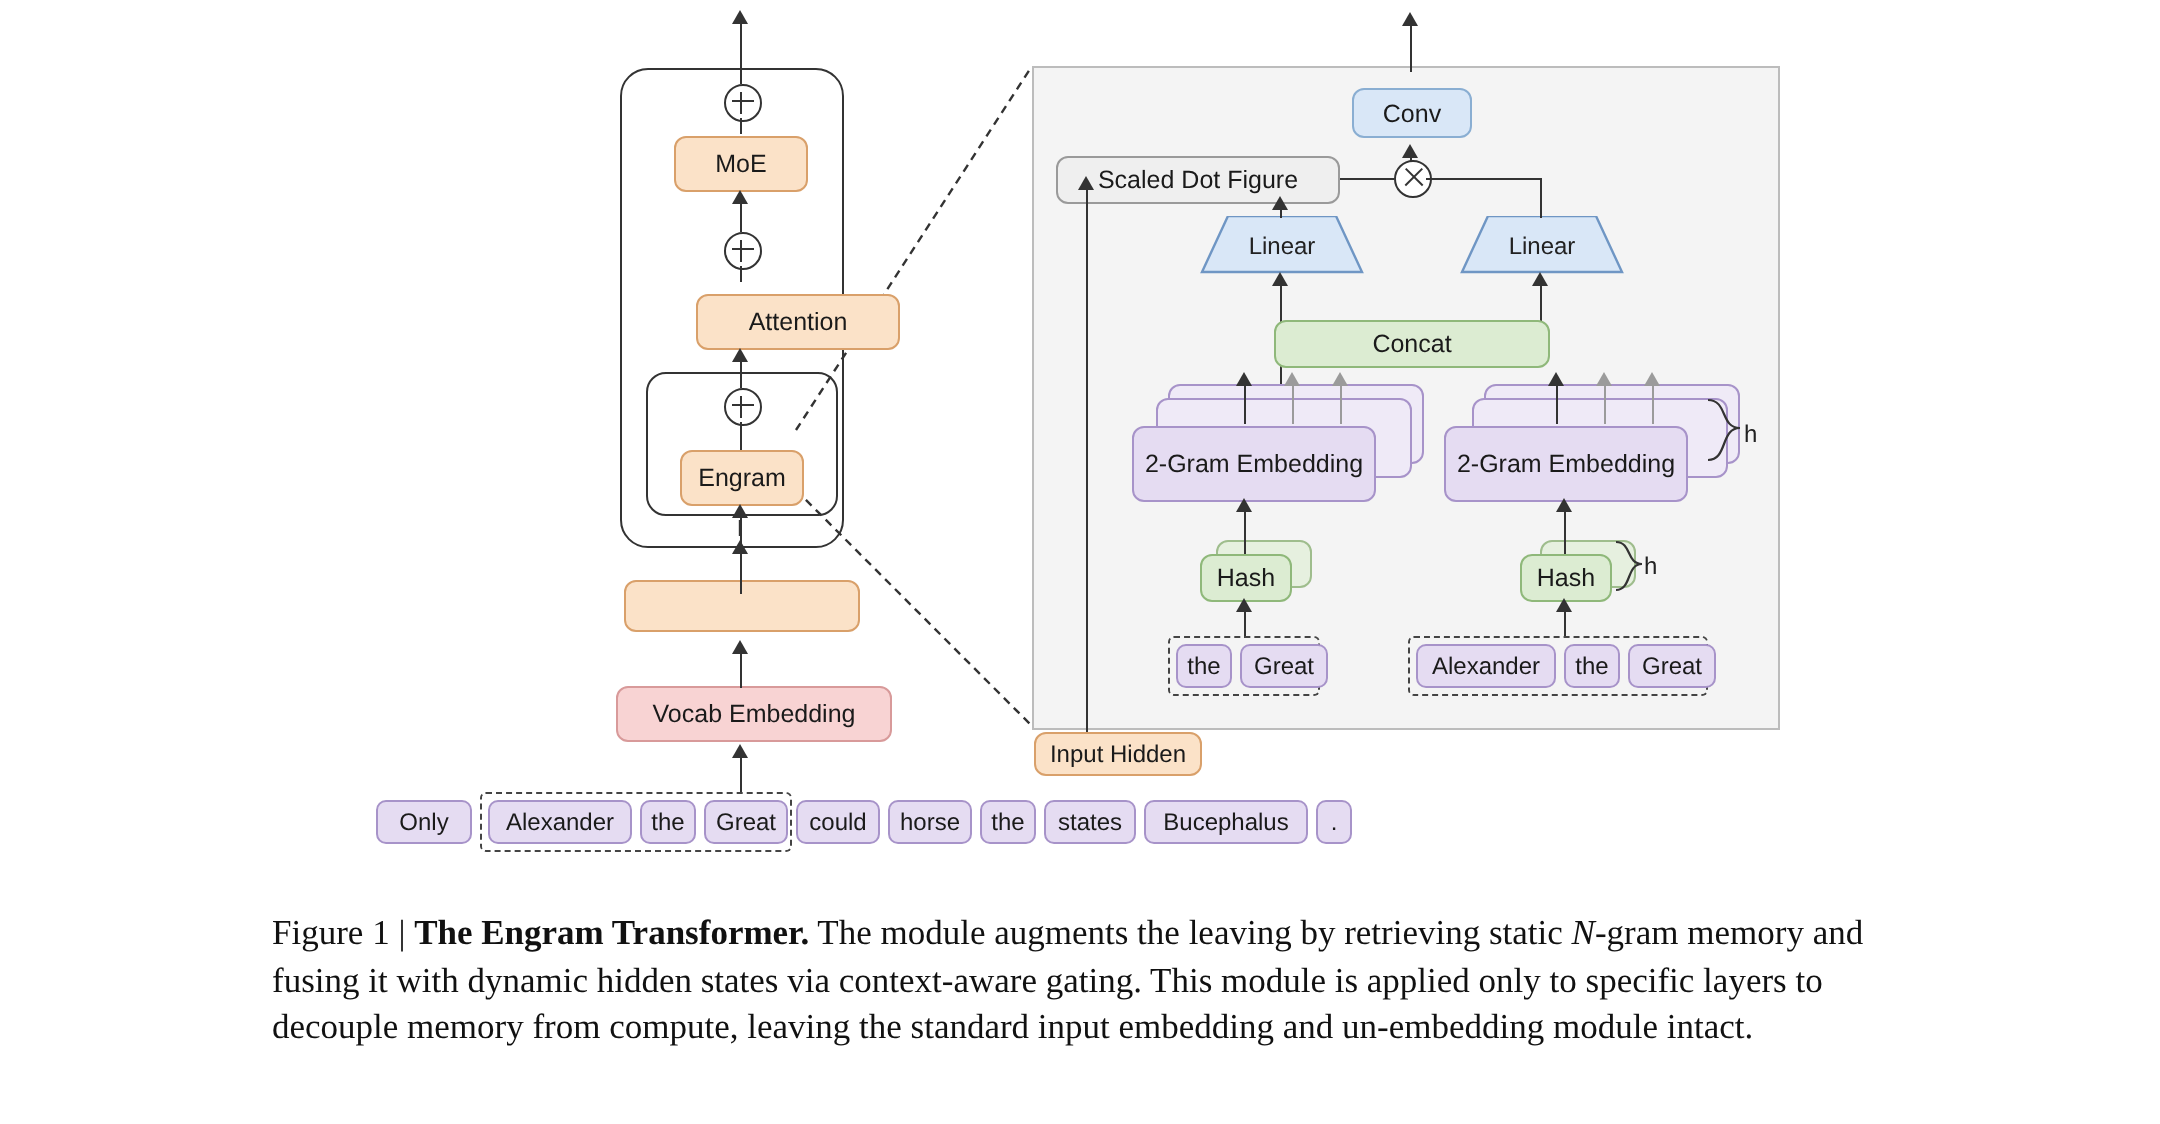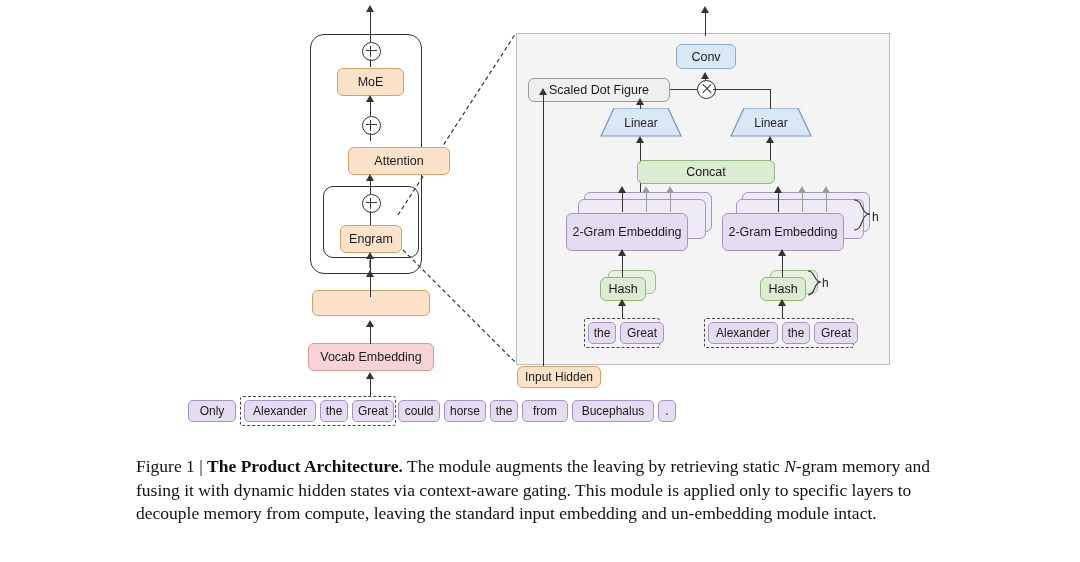--- a/index.html
+++ b/index.html
@@ -202,35 +202,35 @@
   <svg style="position:absolute;left:310px;top:34px;width:112px;height:240px;">
     <path d="M60,234 L60,226" stroke="#333" stroke-width="1.2" fill="none"></path>
   </svg>
   <div class="ln lnv" style="left:370px;top:258px;height:18px;"></div>
   <div class="arrow" style="left:365.5px;top:252px;"></div>
 
   <div class="node orange" style="left:312px;top:290px;width:118px;height:26px;background:#fbe2c8;"></div>
   <div class="ln lnv" style="left:370px;top:275px;height:22px;"></div>
   <div class="arrow" style="left:365.5px;top:270px;"></div>
 
-  <div class="node pink" style="left:308px;top:343px;width:126px;height:28px;">Vocab Embedding</div>
+  <div class="node pink" style="left:308px;top:343px;width:138px;height:28px;">Vocab Embedding</div>
   <div class="ln lnv" style="left:370px;top:326px;height:18px;"></div>
   <div class="arrow" style="left:365.5px;top:320px;"></div>
   <div class="ln lnv" style="left:370px;top:378px;height:18px;"></div>
   <div class="arrow" style="left:365.5px;top:372px;"></div>
 
   <div class="dashbox" style="left:240px;top:396px;width:156px;height:30px;"></div>
   <div class="token" style="left:188px;top:400px;width:48px;">Only</div>
   <div class="token" style="left:244px;top:400px;width:72px;">Alexander</div>
   <div class="token" style="left:320px;top:400px;width:28px;">the</div>
   <div class="token" style="left:352px;top:400px;width:42px;">Great</div>
   <div class="token" style="left:398px;top:400px;width:42px;">could</div>
   <div class="token" style="left:444px;top:400px;width:42px;">horse</div>
   <div class="token" style="left:490px;top:400px;width:28px;">the</div>
-  <div class="token" style="left:522px;top:400px;width:46px;">from</div>
+  <div class="token" style="left:522px;top:400px;width:46px;">states</div>
   <div class="token" style="left:572px;top:400px;width:82px;text-align:right;">Bucephalus</div>
   <div class="token" style="left:658px;top:400px;width:18px;">.</div>
 
 </div>
 
 <div class="cap">
-  <span>Figure 1 | </span><b>The Product Architecture.</b><span> The module augments the leaving by retrieving static </span><i>N</i><span>-gram memory and fusing it with dynamic hidden states via context-aware gating. This module is applied only to specific layers to decouple memory from compute, leaving the standard input embedding and un-embedding module intact.</span>
+  <span>Figure 1 | </span><b>The Engram Transformer.</b><span> The module augments the leaving by retrieving static </span><i>N</i><span>-gram memory and fusing it with dynamic hidden states via context-aware gating. This module is applied only to specific layers to decouple memory from compute, leaving the standard input embedding and un-embedding module intact.</span>
 </div>
 
 </body></html>

